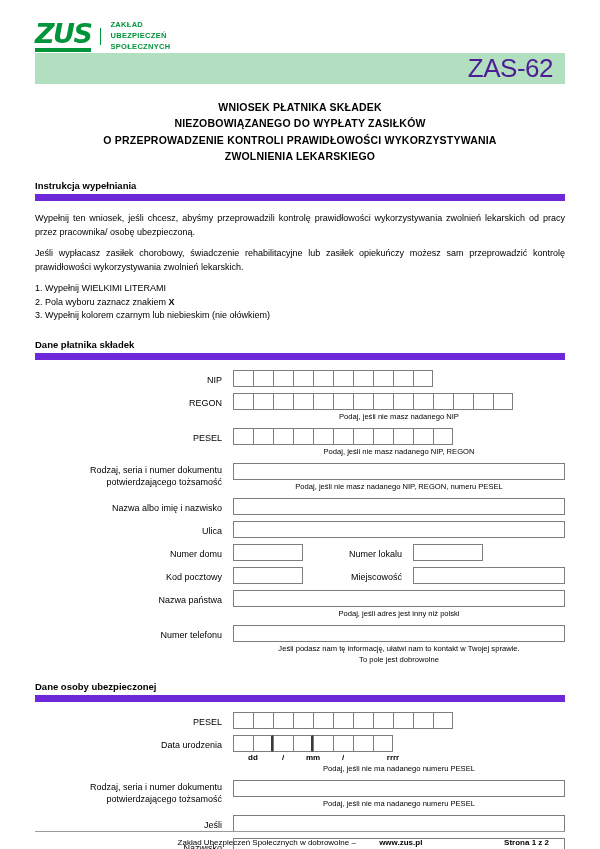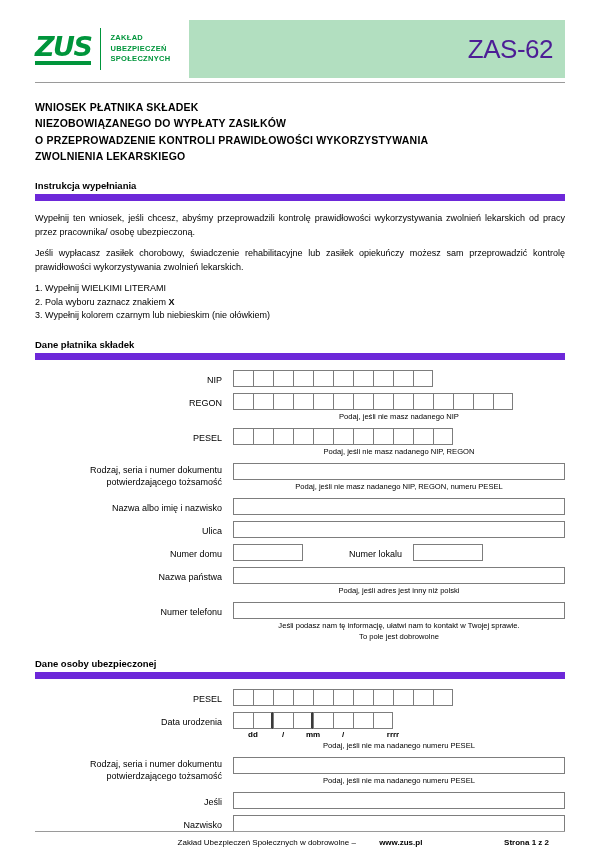--- a/index.html
+++ b/index.html
@@ -24,20 +24,21 @@
     padding: 0 35px;
   }
 
   
   .header {
     position: relative;
     height: 58px;
     margin-top: 20px;
     display: flex;
     align-items: stretch;
+    flex-direction: column;
   }
   .logo-zone {
     display: flex;
     align-items: center;
     gap: 9px;
     padding-right: 8px;
     flex: 0 0 auto;
     width: 146px;
   }
   .zus-mark {
@@ -79,20 +80,21 @@
     letter-spacing: -0.5px;
     color: #4c1d95;
   }
   .header-rule {
     border-top: 1px solid #9a9a9a;
     margin-top: 4px;
   }
 
   
   .title-block {
+    text-align: center;
     margin-top: 16px;
     font-size: 10.5px;
     font-weight: bold;
     line-height: 1.55;
     letter-spacing: 0.2px;
   }
   .title-block div { white-space: nowrap; }
 
   
   .section-head {
@@ -359,20 +361,34 @@
             <div class="inputbox short"></div>
           </div>
           <div class="mid-label">Numer lokalu</div>
           <div class="right-part">
             <div class="inputbox short"></div>
           </div>
         </div>
       </div>
     </div>
 
+    <div class="row">
+      <div class="label">Kod pocztowy</div>
+      <div class="field-zone">
+        <div class="split">
+          <div class="left-part">
+            <div class="inputbox short"></div>
+          </div>
+          <div class="mid-label">Miejscowość</div>
+          <div class="right-part">
+            <div class="inputbox full"></div>
+          </div>
+        </div>
+      </div>
+    </div>
 
     <div class="row">
       <div class="label">Nazwa państwa</div>
       <div class="field-zone">
         <div class="inputbox full"></div>
         <div class="hint">Podaj, jeśli adres jest inny niż polski</div>
       </div>
     </div>
 
     <div class="row">

